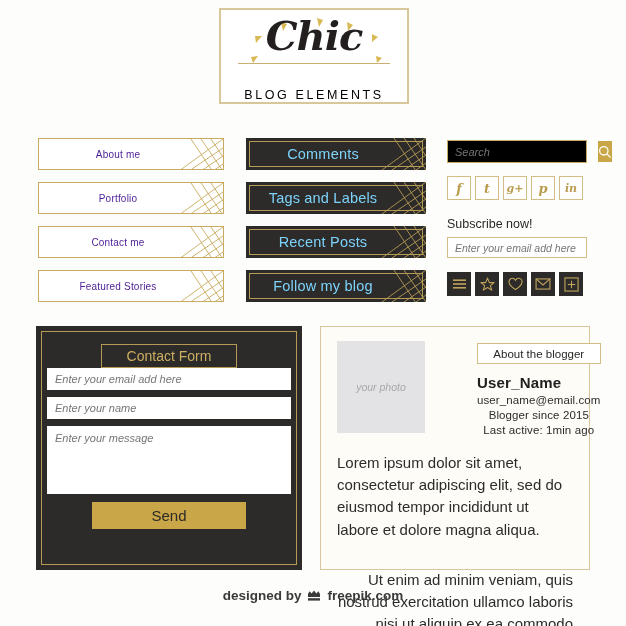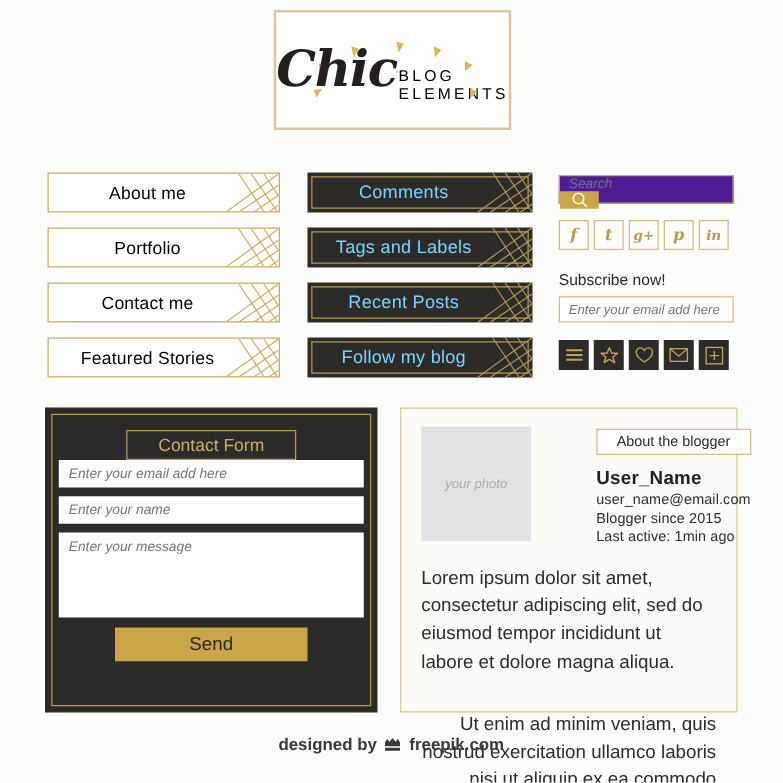--- a/index.html
+++ b/index.html
@@ -10,21 +10,21 @@
     overflow: hidden;
   }
   .page { position: relative; width: 626px; height: 626px; background: #fdfdfb; }
 
   
   .header {
     position: absolute; left: 219px; top: 8px;
     width: 190px; height: 96px;
     border: 2px solid #d8c79a;
     background: #ffffff;
-    display: flex; flex-direction: row;
+    display: flex; flex-direction: column;
     align-items: center; justify-content: space-between;
   }
   .header-inner { position: relative; width: 100%; height: 62px; display:flex; align-items:center; justify-content:center; }
   .brand {
     font-family: "DejaVu Serif", serif;
     font-style: italic; font-weight: bold;
     font-size: 40px; color: #231f1e;
     letter-spacing: -1px; line-height: 1;
     position: relative; z-index: 3;
   }
@@ -43,21 +43,21 @@
   .col-left { position: absolute; left: 38px; top: 138px; width: 186px; }
   .col-mid  { position: absolute; left: 246px; top: 138px; width: 180px; }
 
   .btn-light {
     position: relative; height: 32px; margin-bottom: 12px;
     border: 1.5px solid #c9aa5e; background: #ffffff;
     display: flex; align-items: center; justify-content: center;
     overflow: hidden;
   }
   .btn-light .lbl {
-    font-size: 14px; color: #000000; letter-spacing: .2px;
+    font-size: 10px; color: #4c1d95; letter-spacing: .2px;
     position: relative; z-index: 2; padding-right: 26px;
   }
   .btn-dark {
     position: relative; height: 32px; margin-bottom: 12px;
     background: #2c2b29; padding: 2.5px;
     overflow: hidden;
   }
   .btn-dark .frame {
     position: absolute; left: 3px; top: 3px; right: 3px; bottom: 3px;
     border: 1px solid #b49a55; pointer-events: none; z-index: 2;
@@ -68,21 +68,21 @@
     font-size: 14.5px; color: #7dd3fc; letter-spacing: .2px;
     padding-right: 26px;
   }
   .hatch {
     position: absolute; right: 0; top: 0; bottom: 0; width: 44px;
     z-index: 1;
   }
 
   
   .rail { position: absolute; left: 447px; top: 140px; width: 140px; }
-  .search-row { display: flex; height: 23px; border: 1.5px solid #c9aa5e; background:#4c1d95;flex-direction:column; }
+  .search-row { display: flex; height: 23px; border: 1.5px solid #c9aa5e; background:#000000; }
   .search-input {
     flex: 1; border: none; outline: none; background: transparent;
     font-family: "Liberation Sans", sans-serif;
     font-style: italic; font-size: 11px; color: #8f8b86;
     padding-left: 7px;
   }
   .search-btn {
     width: 31px; background: #c9a648; border: none; cursor: pointer;
     display: flex; align-items: center; justify-content: center;
   }
@@ -166,21 +166,21 @@
     font-style: italic; font-size: 10.5px; color: #a8a8ab;
     flex-shrink: 0;
   }
   .bl-right { flex: 1; padding-top: 2px; margin-left: 38px; }
   .about-btn {
     height: 21px; border: 1.5px solid #d3bd86; background: #ffffff;
     display: flex; align-items: center; justify-content: center;
     font-size: 11.5px; color: #2b2927; cursor: pointer;
   }
   .uname { margin-top: 10px; font-size: 15px; font-weight: bold; color: #232120; letter-spacing: .2px; }
-  .bl-line { font-size: 11.5px; color: #2e2c2a; margin-top: 3px; letter-spacing: .1px; }
+  .bl-line { font-size: 11.5px; color: #2e2c2a; margin-top: 3px; letter-spacing: .1px; text-align: center; }
   .bl-body { margin-top: 16px; }
   .bl-para { font-size: 15px; color: #2e2c2a; line-height: 1.48; }
   .bl-para + .bl-para { margin-top: 28px; text-align: right; }
 
   
   .footer {
     position: absolute; left: 0; right: 0; top: 588px;
     display: flex; align-items: center; justify-content: center; gap: 5px;
     font-size: 13.5px; font-weight: bold; color: #3a3a3a;
   }

